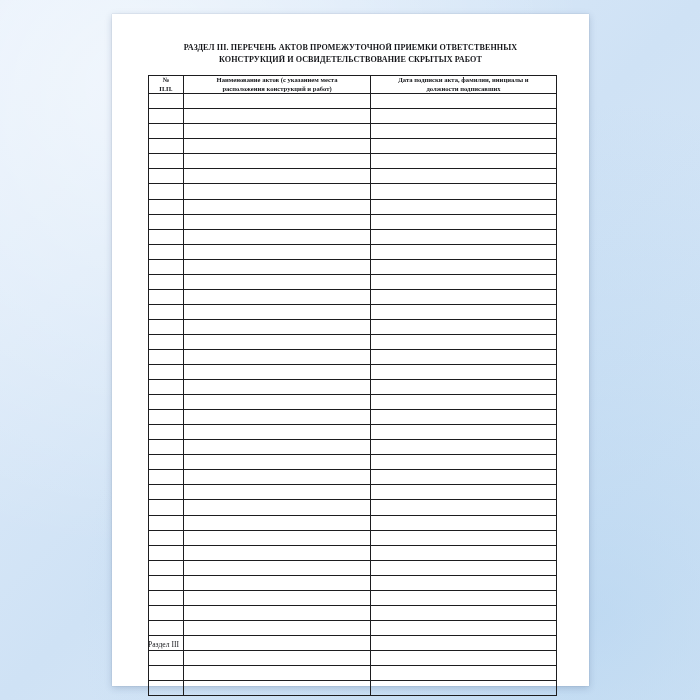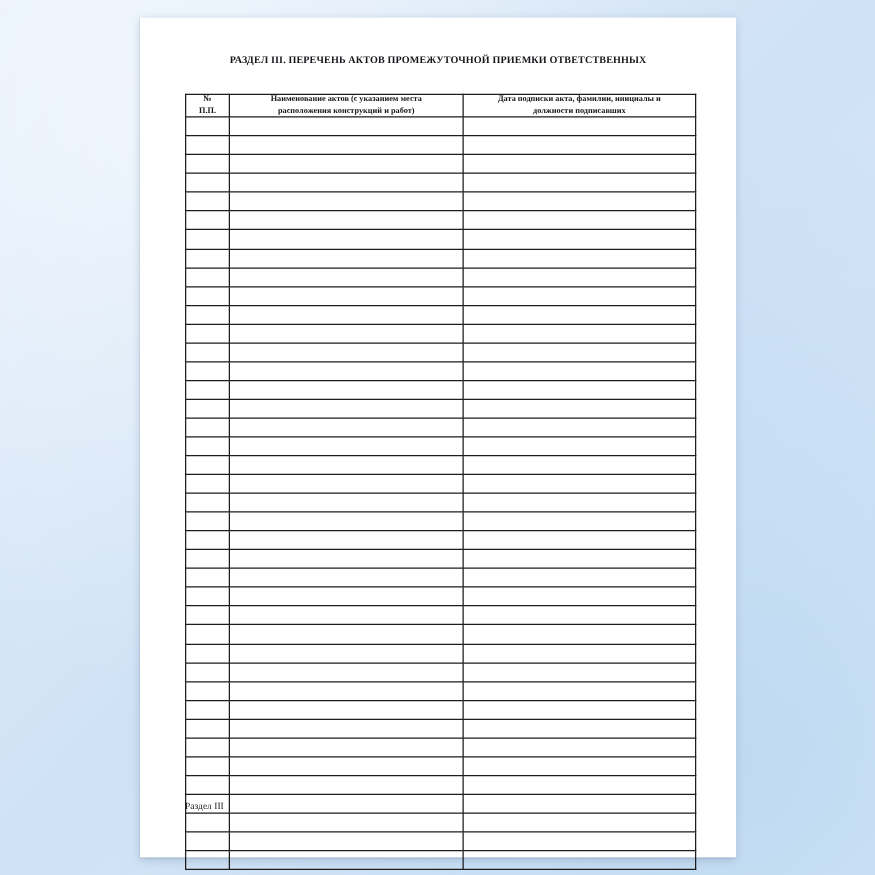--- a/index.html
+++ b/index.html
@@ -99,20 +99,21 @@
 </style>
 </head>
 <body>
 
 <div id="stage">
   <div id="page">
     <div id="page-inner">
 
       <div class="doc-title">
         <div>РАЗДЕЛ III. ПЕРЕЧЕНЬ АКТОВ ПРОМЕЖУТОЧНОЙ ПРИЕМКИ ОТВЕТСТВЕННЫХ</div>
+        <div>КОНСТРУКЦИЙ И ОСВИДЕТЕЛЬСТВОВАНИЕ СКРЫТЫХ РАБОТ</div>
       </div>
 
       <table class="reg-table">
         <thead>
           <tr>
             <th class="col-num">
               <div>№</div>
               <div>П.П.</div>
             </th>
             <th class="col-name">

